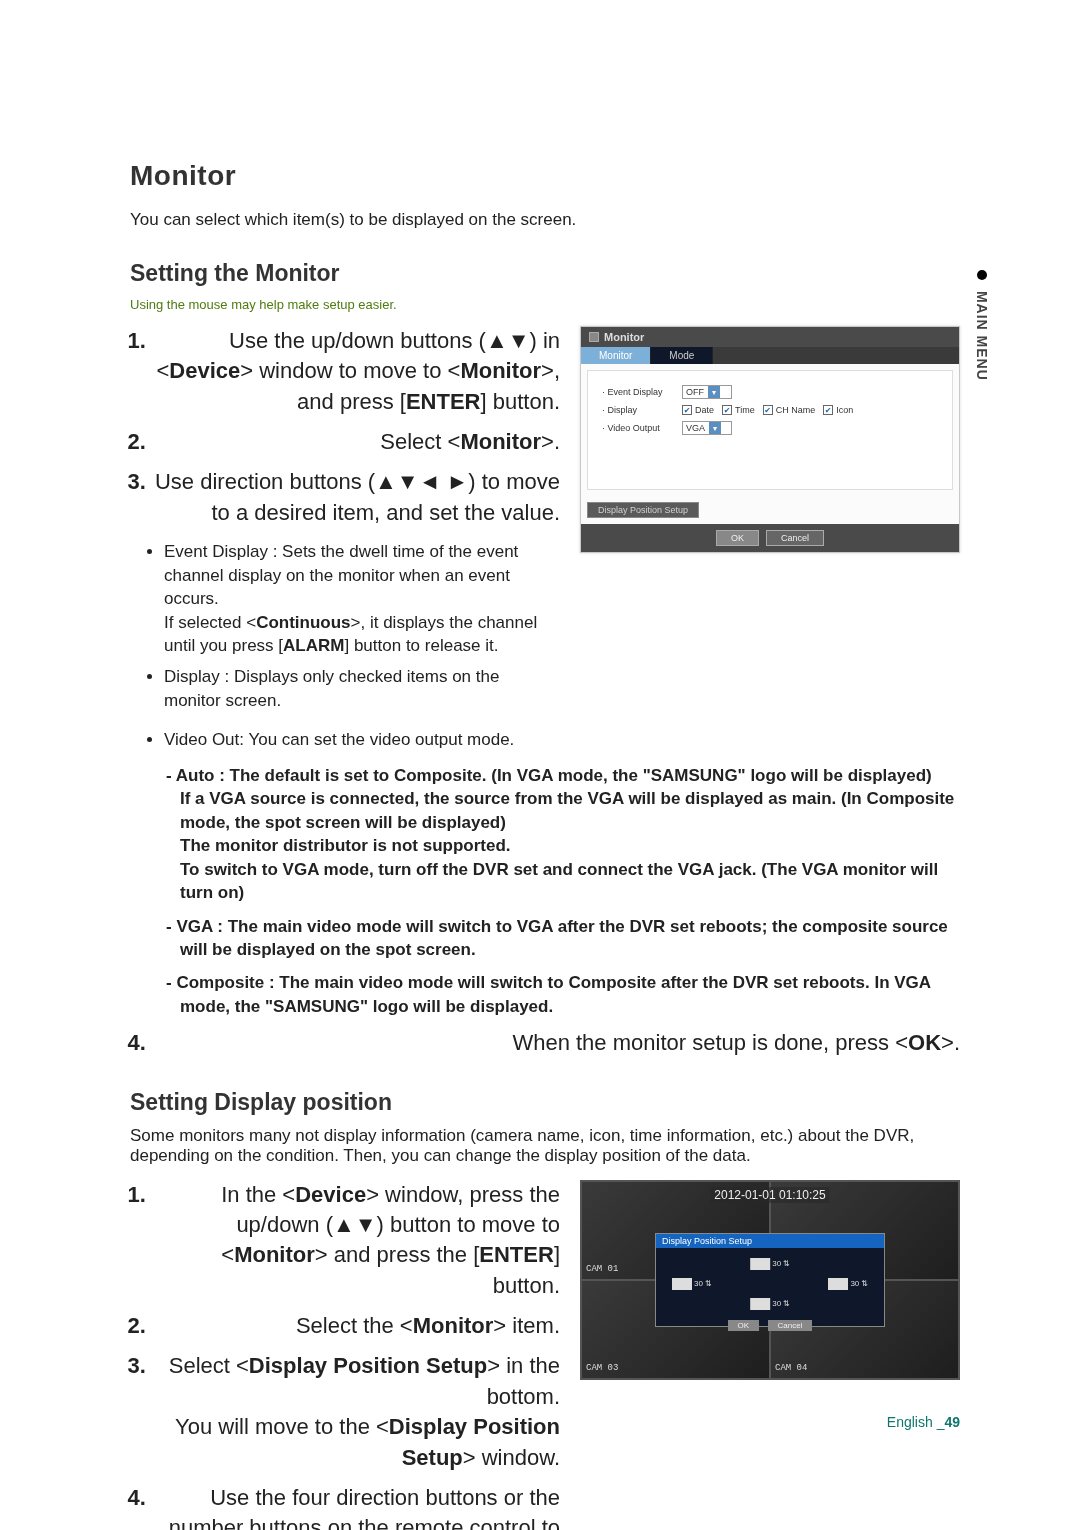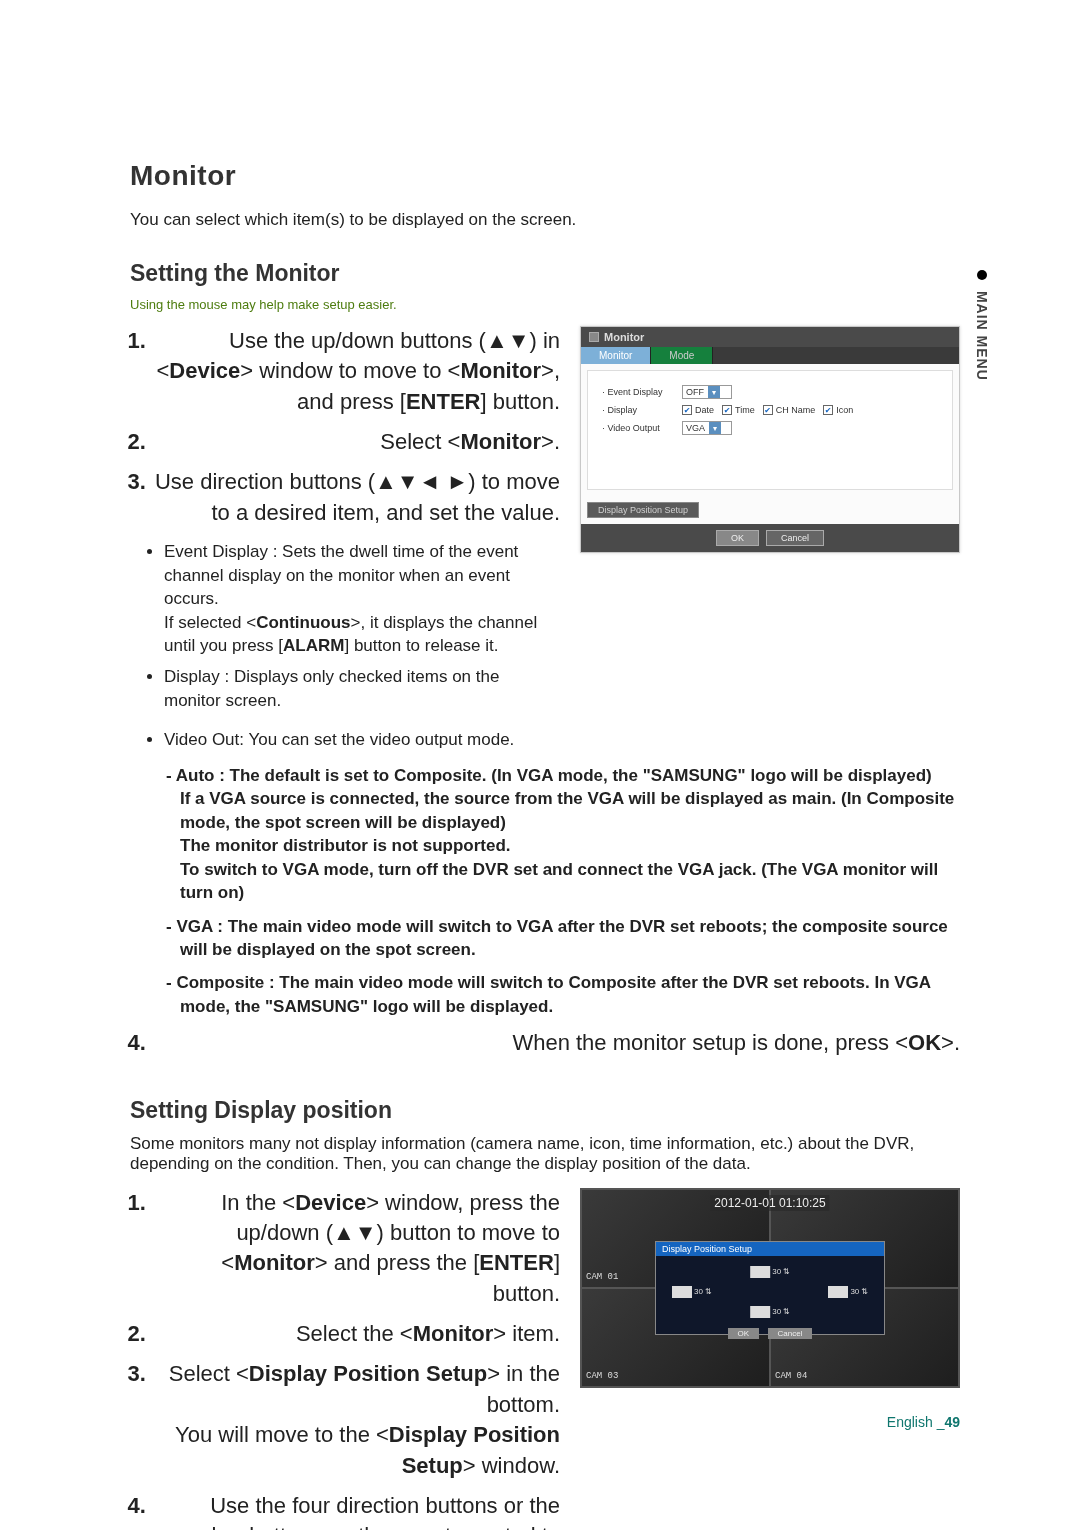--- a/index.html
+++ b/index.html
@@ -138,21 +138,21 @@
   }
   .dlg .titlebar .sq {
     display: inline-block; width: 10px; height: 10px; background: #888; border: 1px solid #aaa;
   }
   .dlg .tabs {
     display: flex;
     background: #3a3a3a;
   }
   .dlg .tab {
     padding: 3px 18px;
-    background: #15803d;
+    background: #0f172a;
     color: #ccc;
     font-size: 10px;
     border-right: 1px solid #222;
   }
   .dlg .tab.active { background: #7db0d8; color: #fff; }
   .dlg .body {
     background: #fff;
     padding: 14px 14px 24px 14px;
     min-height: 120px;
     border: 1px solid #ddd;
@@ -413,21 +413,21 @@
 To switch to VGA mode, turn off the DVR set and connect the VGA jack. (The VGA monitor will turn on)</span></li>
     <li>VGA : The main video mode will switch to VGA after the DVR set reboots; the composite source will be displayed on the spot screen.</li>
     <li>Composite : The main video mode will switch to Composite after the DVR set reboots. In VGA mode, the "SAMSUNG" logo will be displayed.</li>
   </ul>
   <ol start="4" style="margin-top:8px;">
     <li>
       <span>When the monitor setup is done, press &lt;</span><b>OK</b><span>&gt;.</span>
     </li>
   </ol>
 
-  <h2 style="margin-top:38px;">Setting Display position</h2>
+  <h2 style="margin-top:30px;">Setting Display position</h2>
   <p class="intro" style="margin-bottom:14px;">Some monitors many not display information (camera name, icon, time information, etc.) about the DVR, depending on the condition. Then, you can change the display position of the data.</p>
 
   <div class="two-col">
     <div class="left">
       <ol>
         <li>
           <span>In the &lt;</span><b>Device</b><span>&gt; window, press the up/down (</span><span class="arrow-glyph">▲▼</span><span>) button to move to &lt;</span><b>Monitor</b><span>&gt; and press the [</span><b>ENTER</b><span>] button.</span>
         </li>
         <li>
           <span>Select the &lt;</span><b>Monitor</b><span>&gt; item.</span>

